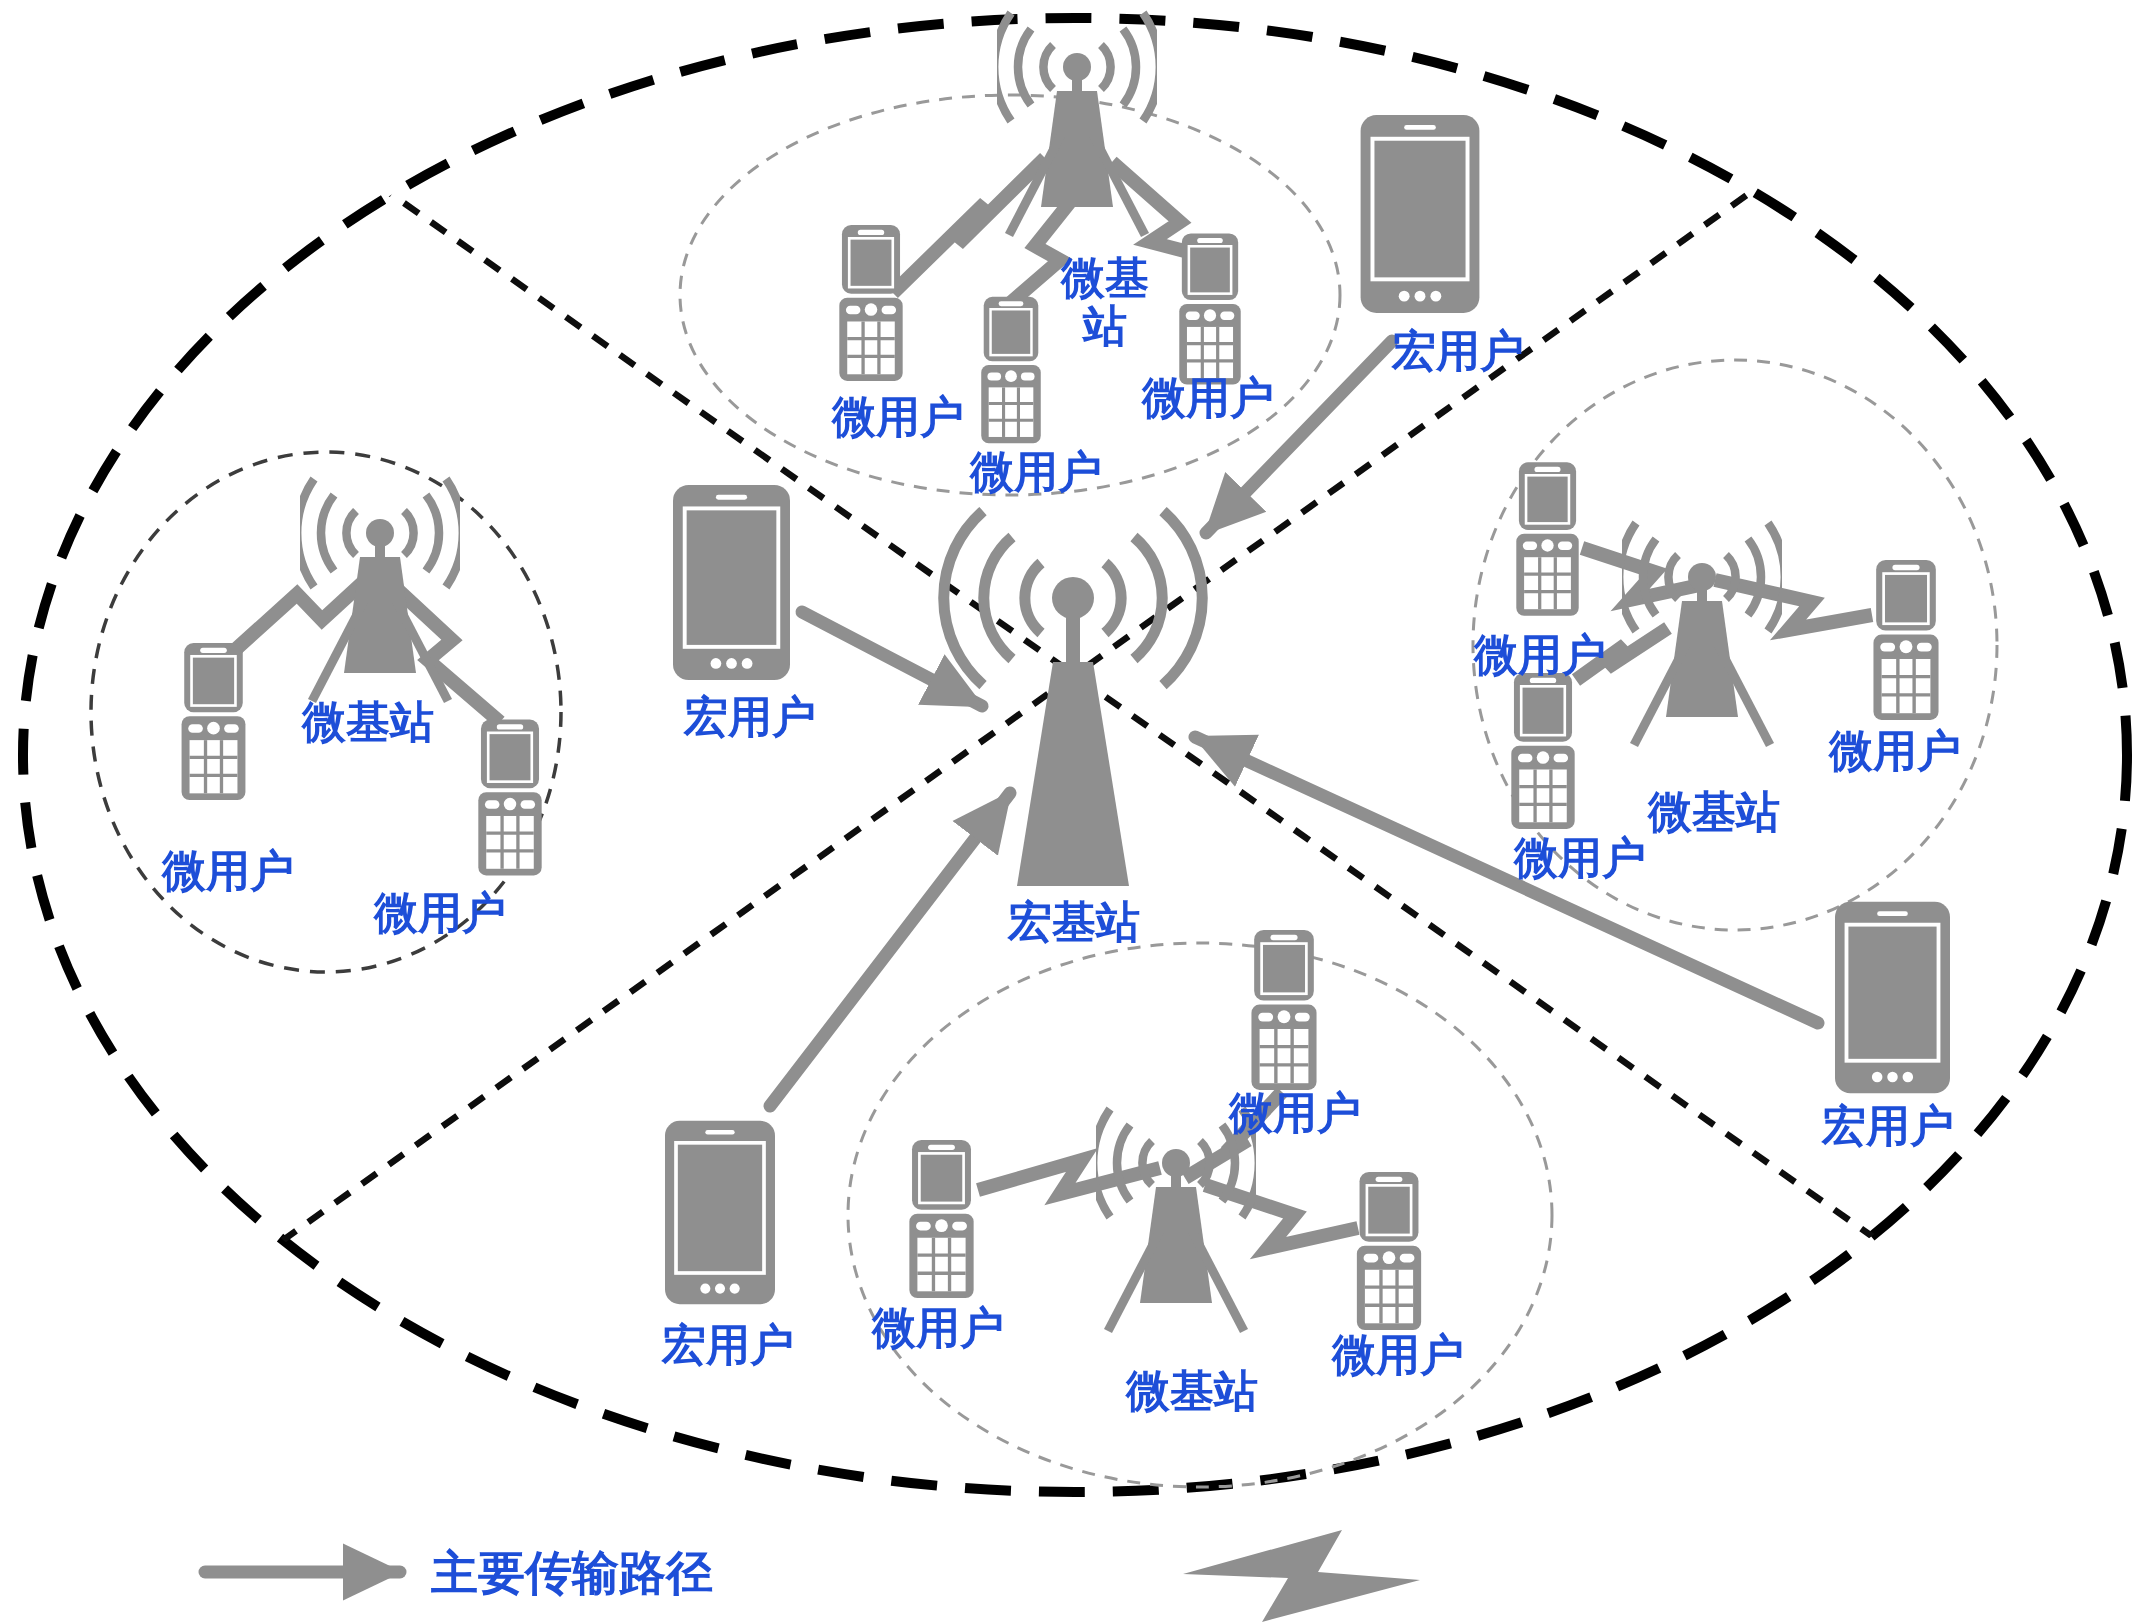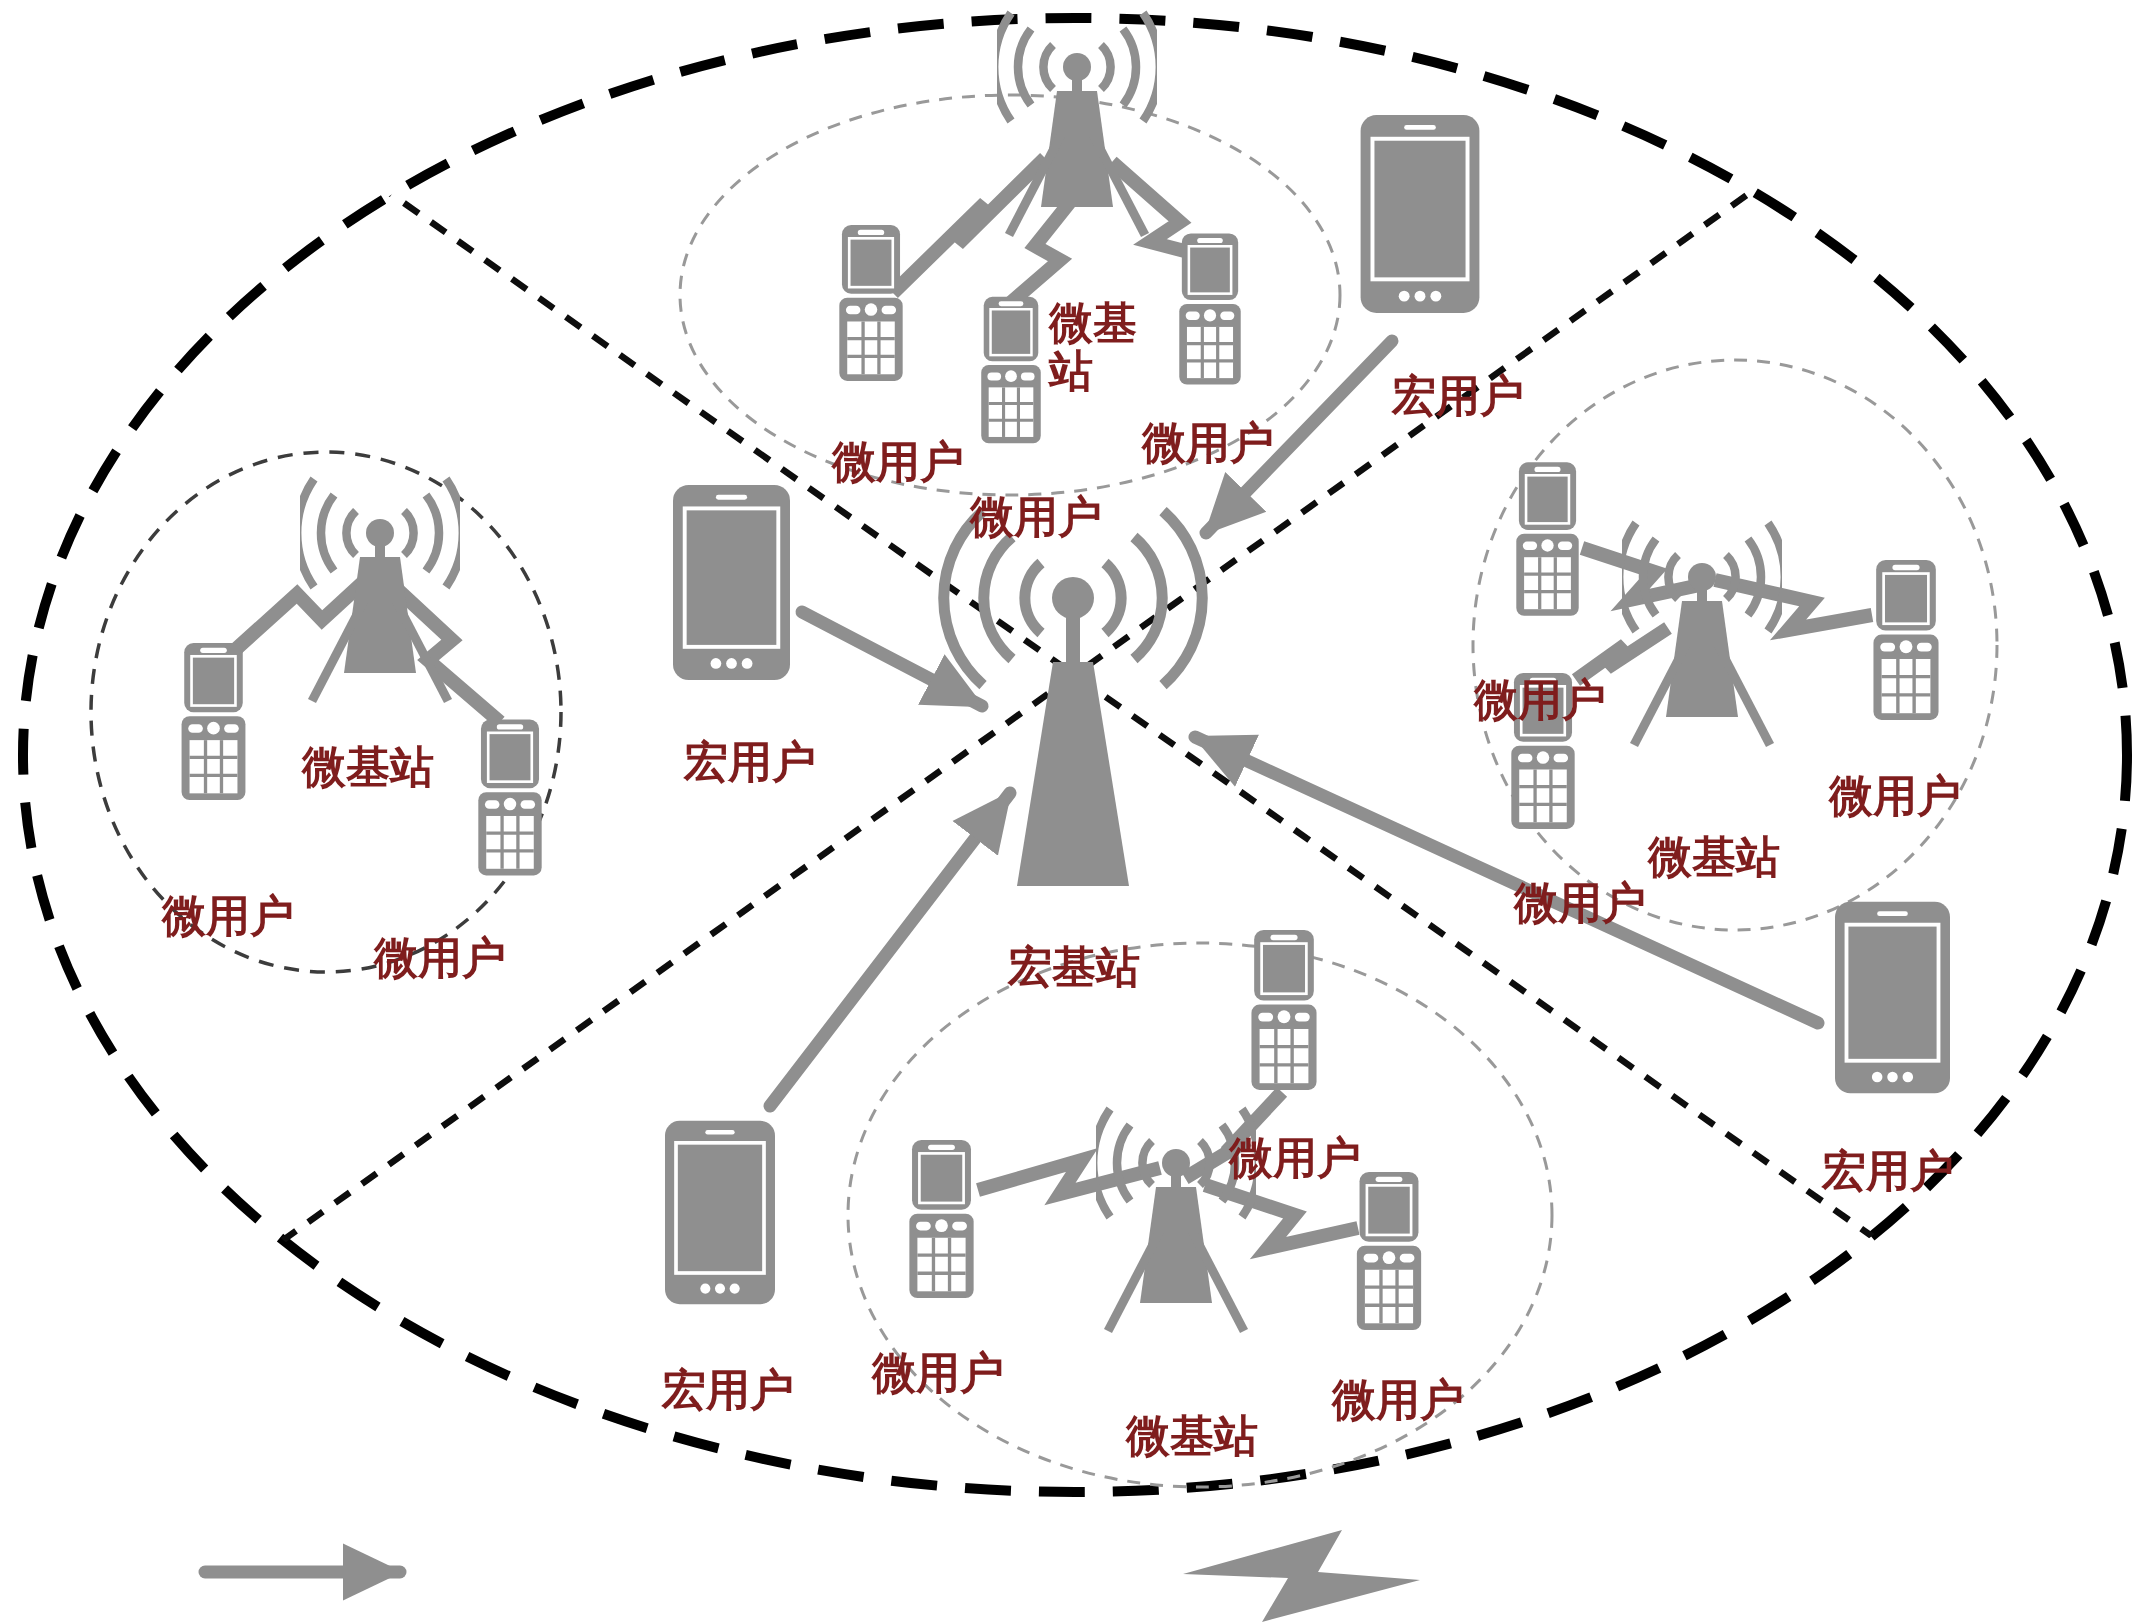--- a/index.html
+++ b/index.html
@@ -1,22 +1,22 @@
 <!DOCTYPE html>
 <html><head>
 <meta charset="utf-8">
 <style>
   html,body{margin:0;padding:0;background:#ffffff;}
   .stage{position:relative;width:2144px;height:1624px;background:#ffffff;overflow:hidden;
          font-family:"Liberation Sans", sans-serif;}
   .stage svg{position:absolute;left:0;top:0;}
   .lbl{position:absolute;transform:translate(-50%,-50%);
        font-family:"Liberation Sans", sans-serif;
-       font-size:44px;font-weight:600;color:#7f1d1d;
-       white-space:nowrap;line-height:1.1;user-select:none;margin-top:45px;}
+       font-size:44px;font-weight:600;color:#1d4ed8;
+       white-space:nowrap;text-align:center;line-height:1.1;user-select:none;}
   .lbl-2line{white-space:normal;width:112px;}
   .lbl-legend{font-size:47px;}
 </style>
 </head>
 <body>
 
 <div class="stage">
 
 <svg width="2144" height="1624" viewBox="0 0 2144 1624">
   <defs>
@@ -171,14 +171,15 @@
 <div class="lbl" style="left:1895px;top:751px">微用户</div>
 
 <div class="lbl" style="left:1295px;top:1113px">微用户</div>
 <div class="lbl" style="left:938px;top:1328px">微用户</div>
 <div class="lbl" style="left:1192px;top:1391px">微基站</div>
 <div class="lbl" style="left:1398px;top:1355px">微用户</div>
 
 <div class="lbl" style="left:728px;top:1345px">宏用户</div>
 <div class="lbl" style="left:1888px;top:1126px">宏用户</div>
 
+<div class="lbl lbl-legend" style="left:572px;top:1573px">主要传输路径</div>
 
 </div>
 
 </body></html>

